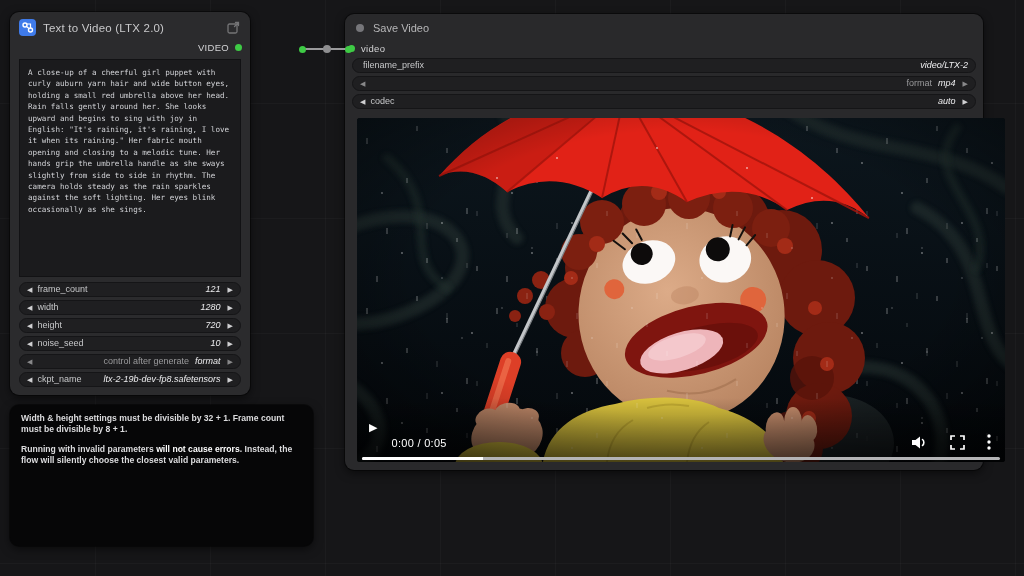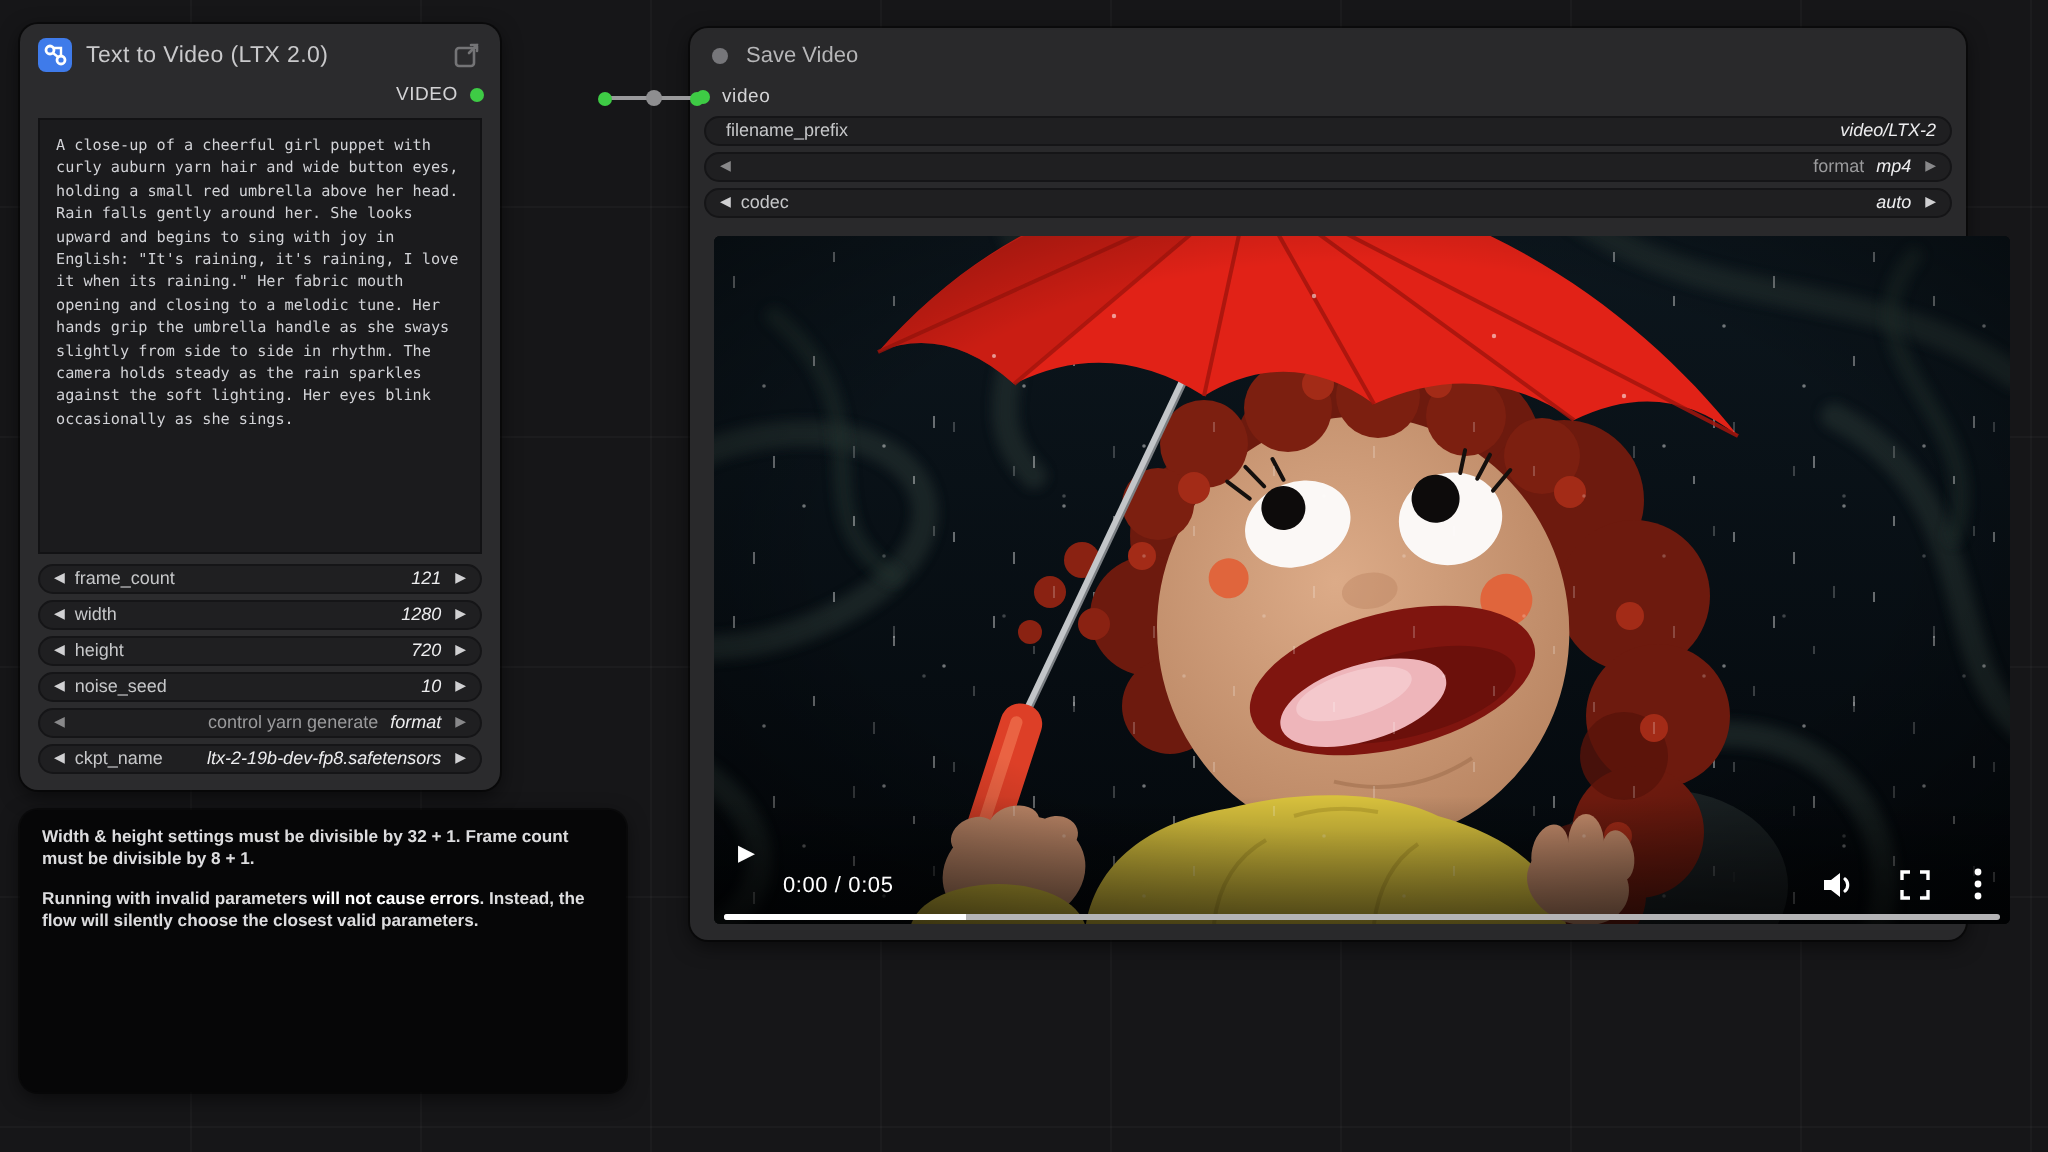--- a/index.html
+++ b/index.html
@@ -126,21 +126,21 @@
       <span class="warrow r">▶</span>
     </div>
     <div class="wrow">
       <span class="warrow">◀</span>
       <span class="wlabel">noise_seed</span>
       <span class="wvalue">10</span>
       <span class="warrow r">▶</span>
     </div>
     <div class="wrow dim">
       <span class="warrow">◀</span>
-      <span class="wlabel">control yarn generate</span>
+      <span class="wlabel">control after generate</span>
       <span class="wvalue">format</span>
       <span class="warrow r">▶</span>
     </div>
     <div class="wrow">
       <span class="warrow">◀</span>
       <span class="wlabel">ckpt_name</span>
       <span class="wvalue">ltx-2-19b-dev-fp8.safetensors</span>
       <span class="warrow r">▶</span>
     </div>
   </div>

